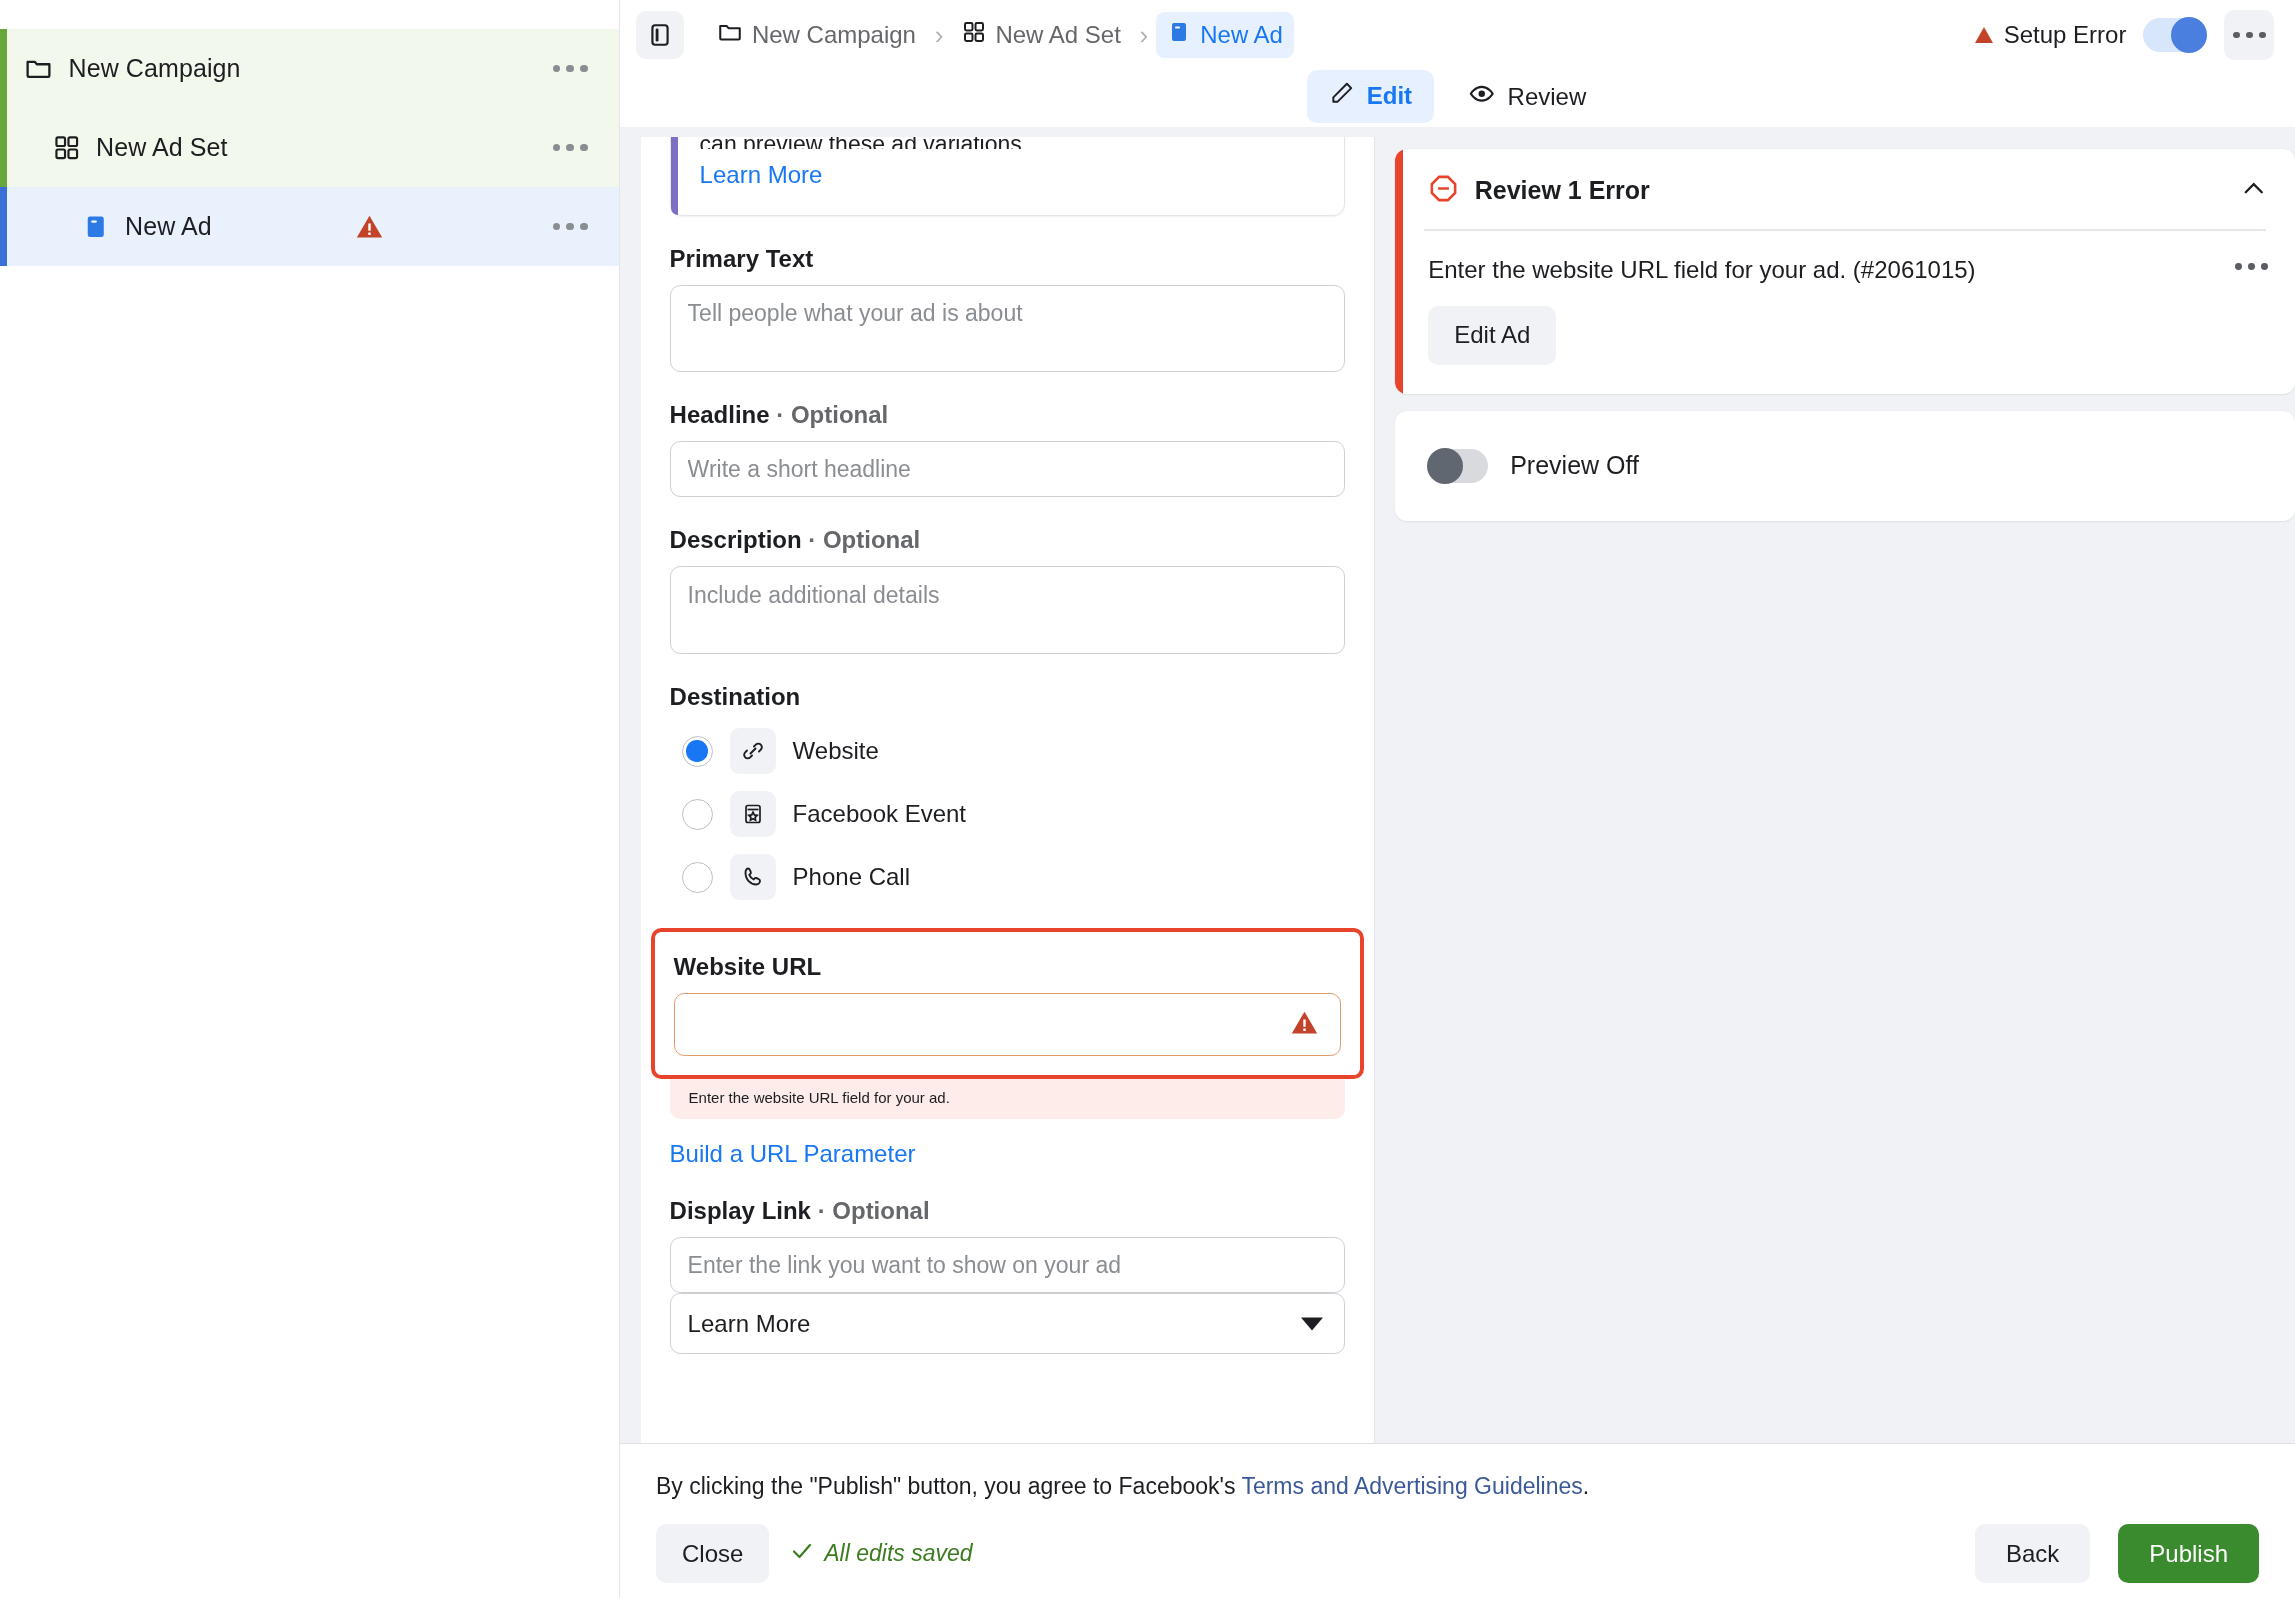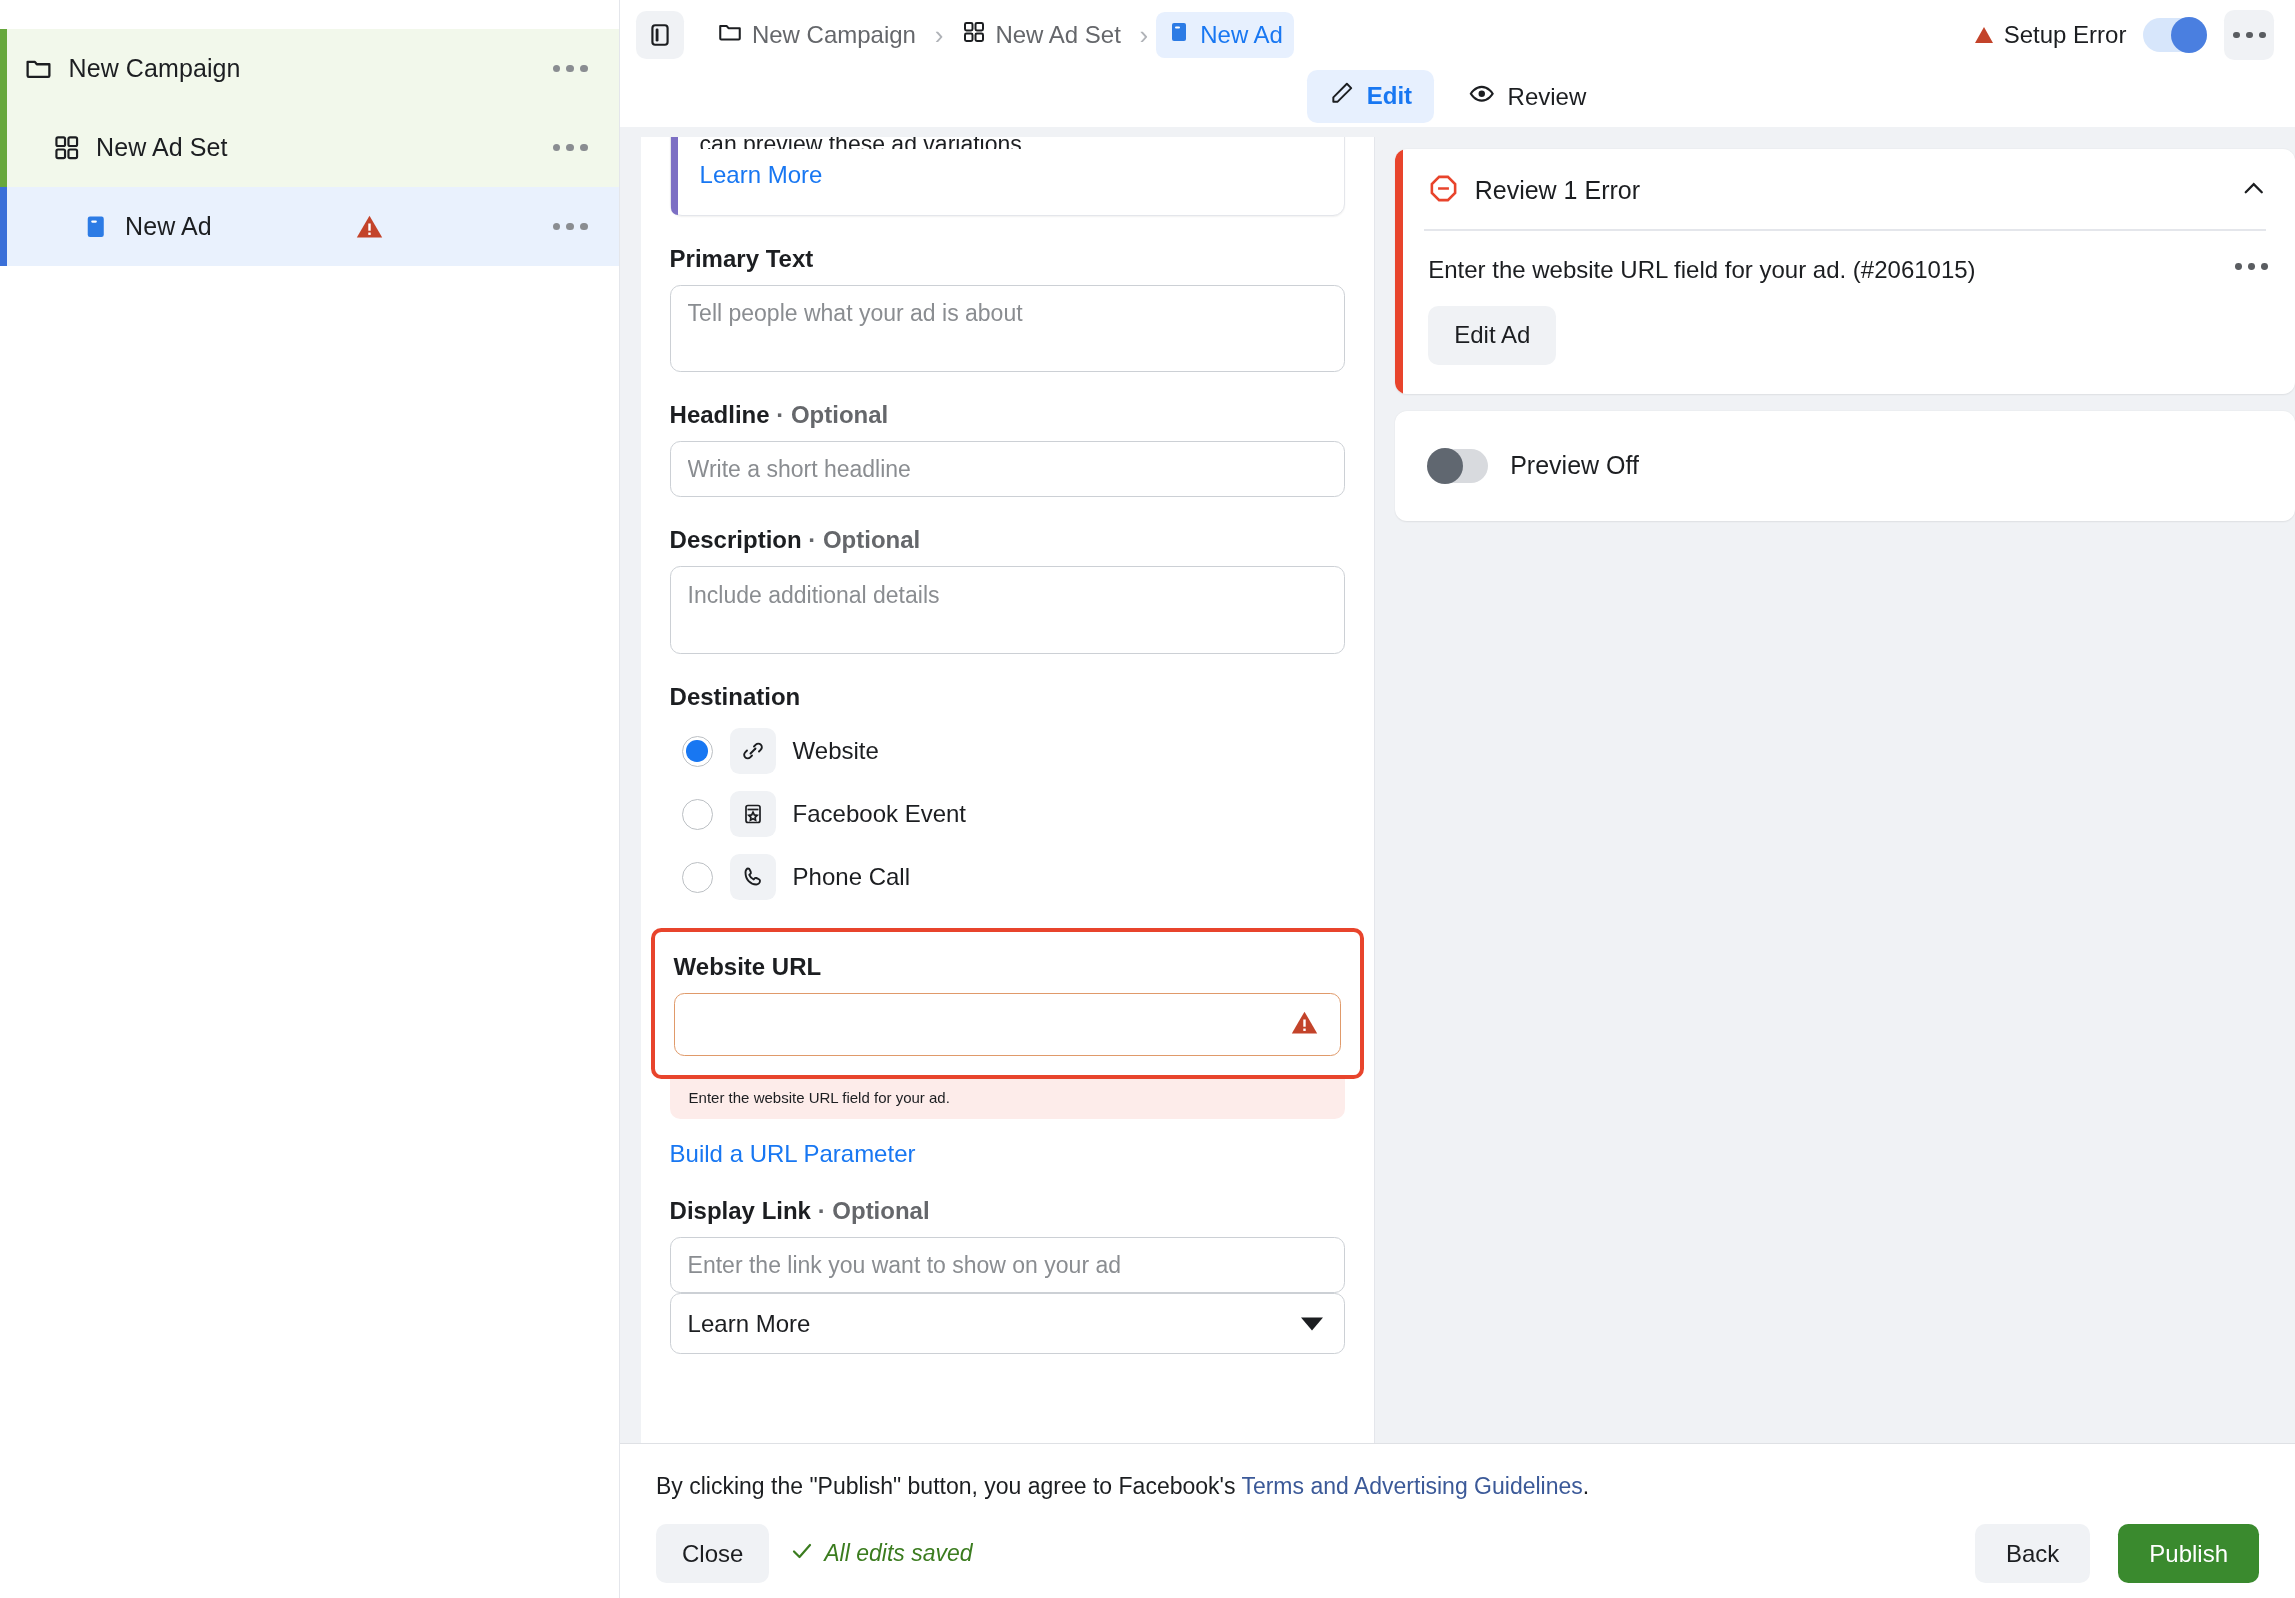--- a/index.html
+++ b/index.html
@@ -206,21 +206,21 @@
     background: #ffffff; border-radius: 12px; margin-bottom: 17px;
     box-shadow: 0 0.9px 1.7px rgba(0,0,0,.08); position: relative; overflow: hidden;
   }
   .card.error-card::before {
     content: ""; position: absolute; left: 0; top: 0; bottom: 0; width: 7.7px; background: #e8442c;
   }
   .card-head {
     display: flex; align-items: center; gap: 15.5px;
     padding: 24px 27.5px 22px 33px;
   }
-  .card-title { font-size: 25px; font-weight: 400; color: #1c1e21; }
+  .card-title { font-size: 25px; font-weight: 700; color: #1c1e21; }
   .chev-up { margin-left: auto; cursor: pointer; }
   .card-divider { height: 1.7px; background: #e4e6eb; margin: 0 29px; }
   .card-body { padding: 22px 27.5px 29px 33px; }
   .err-line { display: flex; align-items: flex-start; }
   .err-msg { font-size: 24px; color: #1c1e21; line-height: 34px; }
   .err-dots { margin-left: auto; display: flex; gap: 6px; padding-top: 10.3px; cursor: pointer; }
   .err-dots span { width: 6.9px; height: 6.9px; border-radius: 50%; background: #5a5d61; }
   .btn-gray {
     display: inline-block; background: #f0f2f5; border: none; border-radius: 10.3px;
     padding: 15.5px 26px; font-size: 24px; color: #1c1e21; font-family: inherit;

